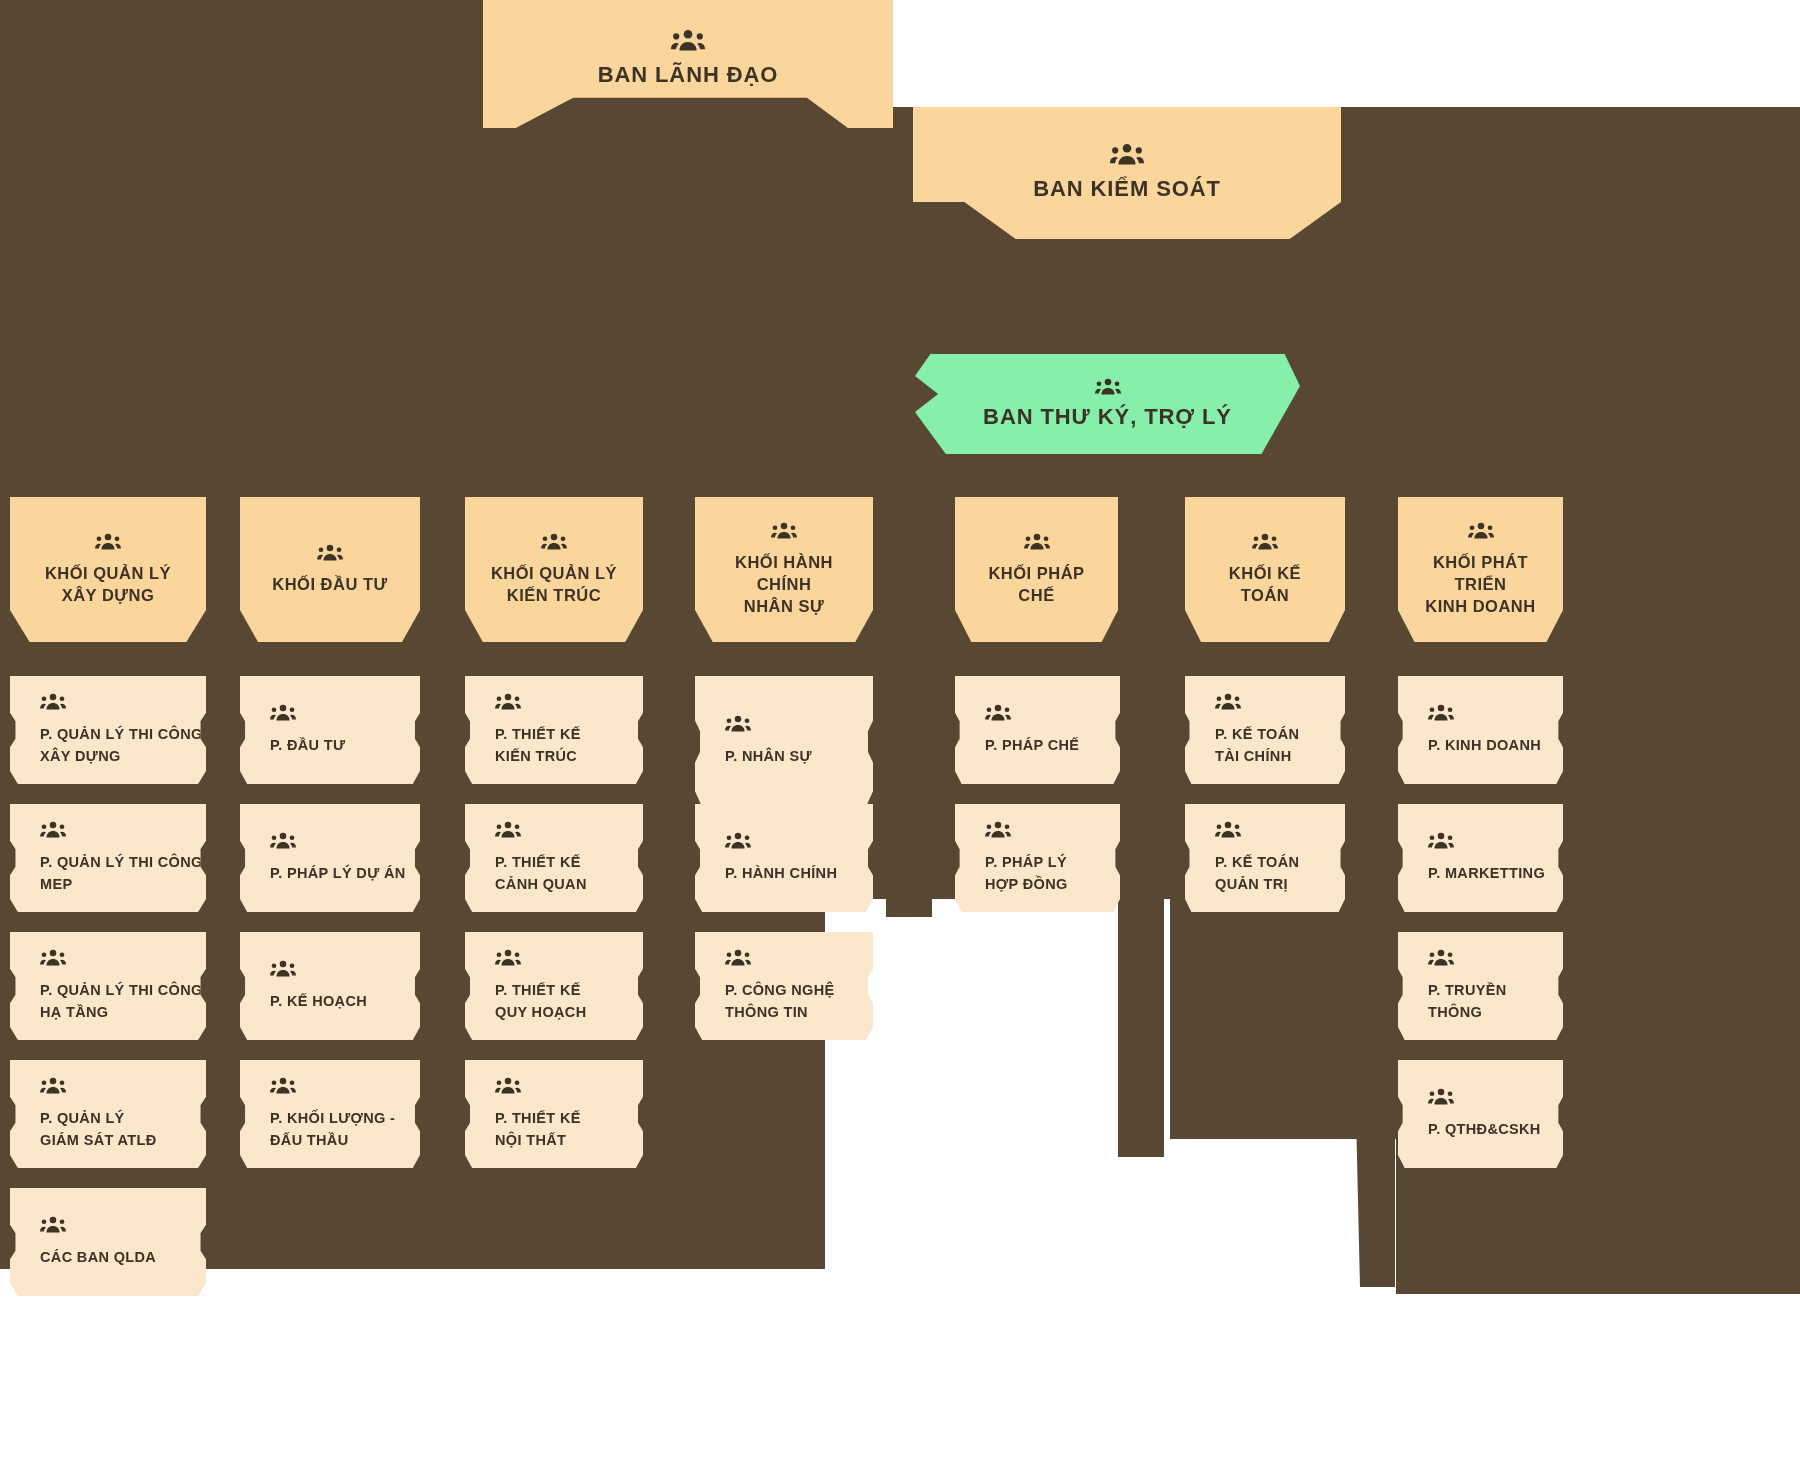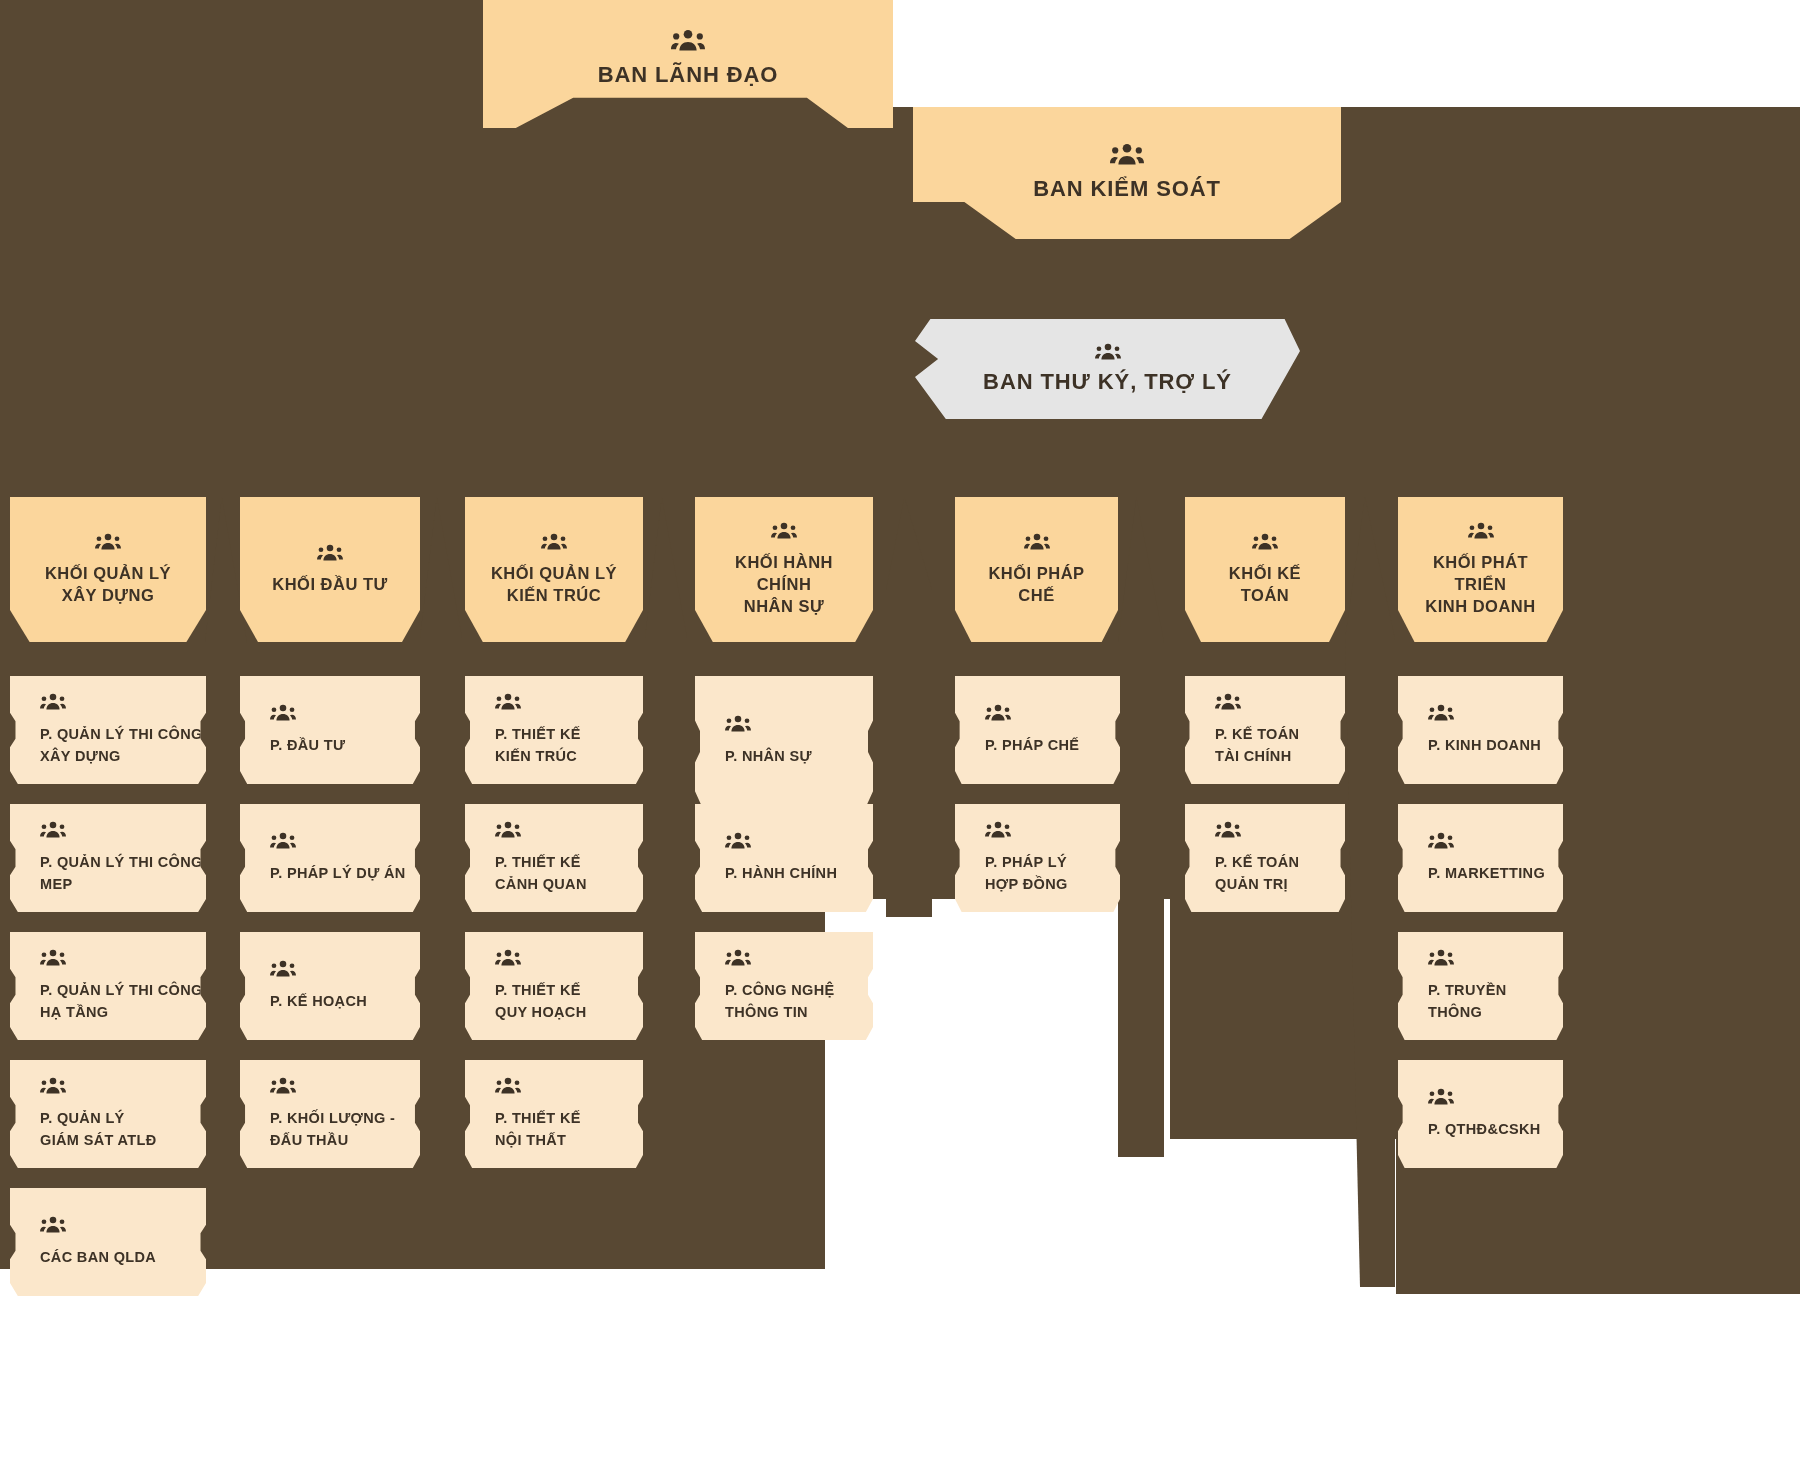--- a/index.html
+++ b/index.html
@@ -48,21 +48,22 @@
     clip-path:polygon(
       0% 0%, 100% 0%,
       100% 78%, 90% 100%,
       10% 100%, 0% 78%
     );
   }
   .shape-exec{
     background:#fbd69c;
   }
   .shape-exec-light{
-    background:#e5e5e5;
+    background:#86efac;
+    margin-top:35px;
   }
 
   
   .peopleicon{display:block;width:34px;height:22px;}
   .peopleicon.sm{width:26px;height:17px;}
   .personicon{display:block;width:20px;height:24px;}
 
   
   .exec-label{
     font-size:22px;font-weight:700;letter-spacing:.9px;

